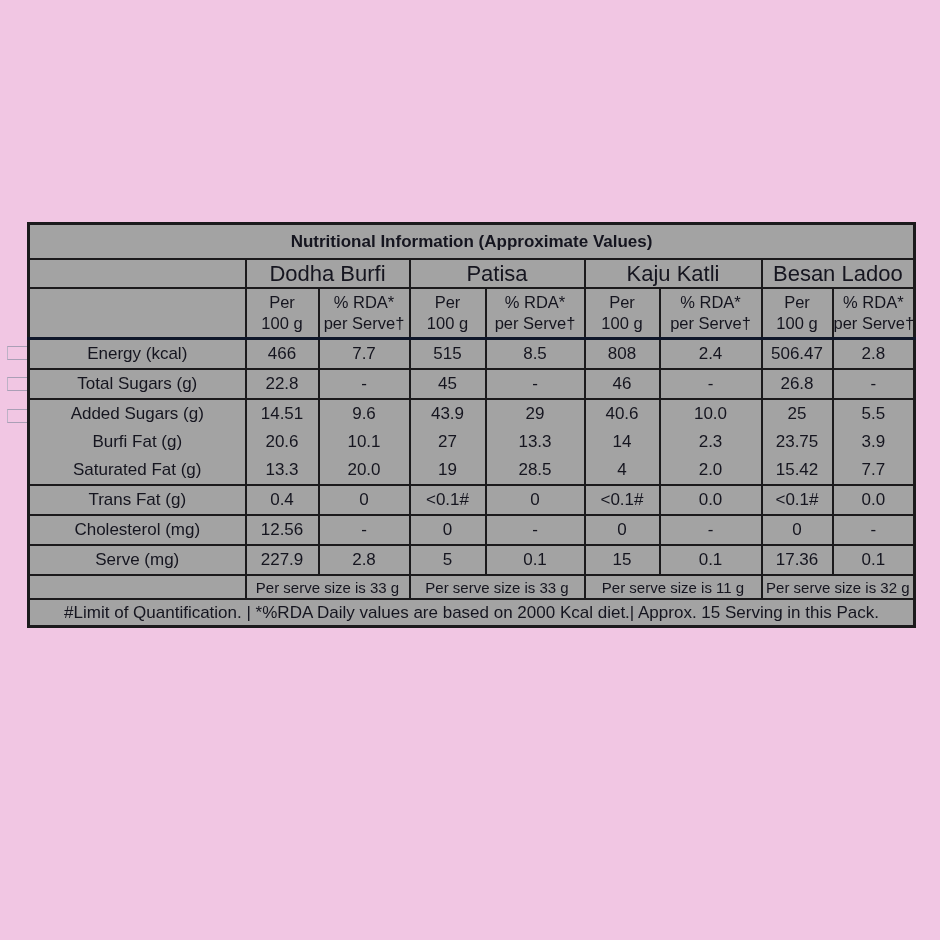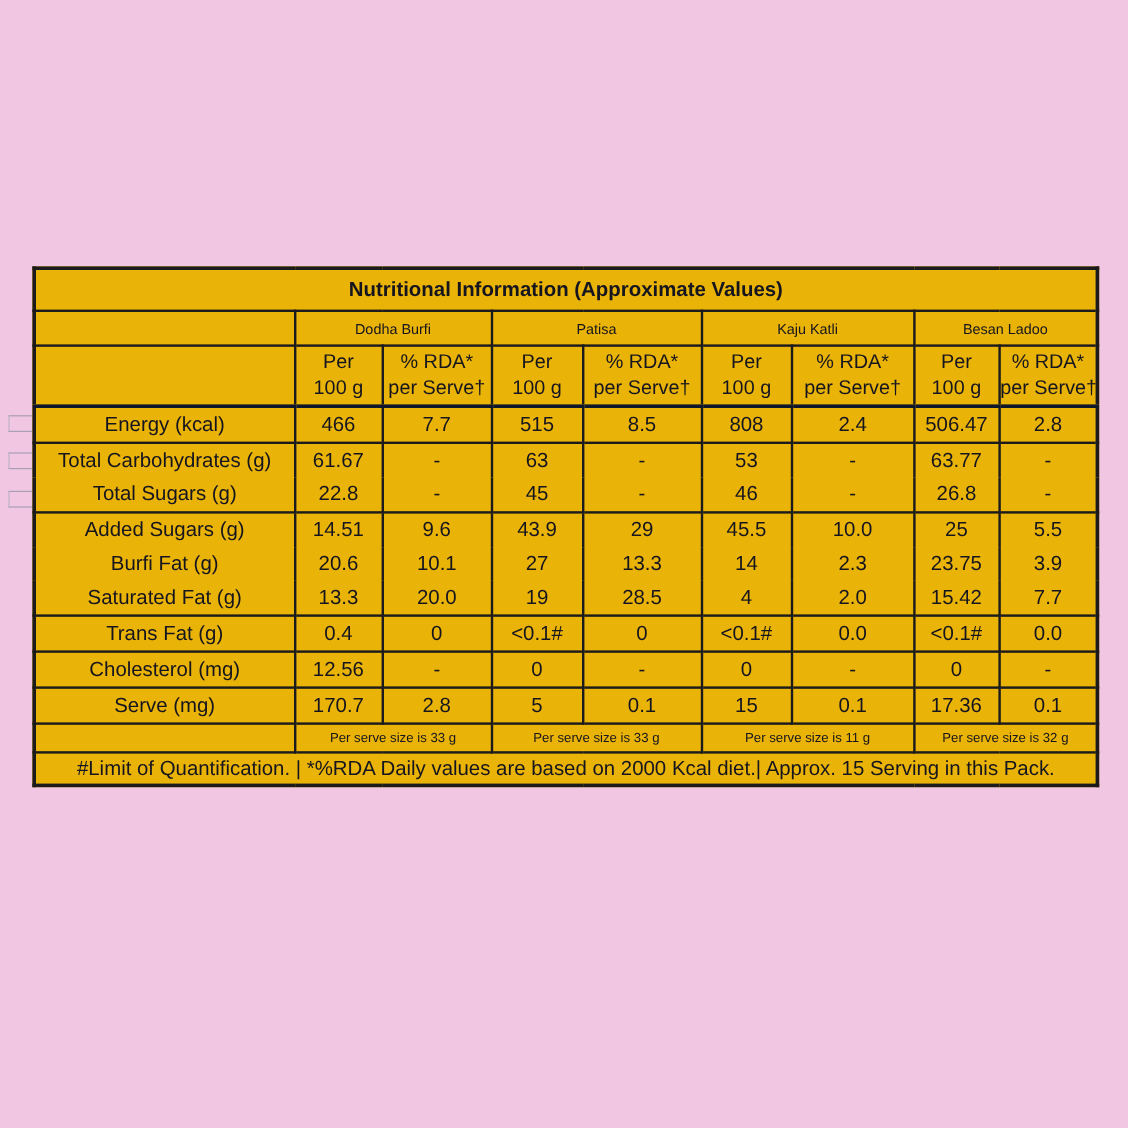--- a/index.html
+++ b/index.html
@@ -17,55 +17,55 @@
   }
   .nutri-wrap {
     position: absolute;
     left: 27px;
     top: 222px;
   }
   table.nutri {
     border-collapse: collapse;
     table-layout: fixed;
     width: 886px;
-    background: #eab308;
+    background: #a3a3a3;
     border: 3px solid #1b1a1c;
   }
   table.nutri td {
     border: 2px solid #1b1a1c;
     text-align: center;
     vertical-align: middle;
     font-size: 17px;
     padding: 0;
     overflow: hidden;
     white-space: nowrap;
   }
   td.title-cell {
     height: 33px;
     font-size: 19px;
     font-weight: bold;
     border-bottom: 3px solid #1b1a1c;
   }
-  tr.prod-row td { height: 27px; font-size: 12px; margin-top: 43px; }
+  tr.prod-row td { height: 27px; font-size: 22px; margin-top: 43px; }
   tr.hdr-row td {
     height: 48px;
     font-size: 16.5px;
     line-height: 1.3;
     border-bottom: 3px solid #0f172a;
   }
   tr.data-row td { height: 28px; }
   td.lbl {
     text-align: left;
     padding-left: 11px;
   }
   td.indent { padding-left: 31px; }
   td.gs { border-left-width: 3px; }
   tr.nb td { border-bottom-style: none; }
   tr.nt td { border-top-style: none; }
-  tr.serve-row td { height: 22px; font-size: 11px; }
+  tr.serve-row td { height: 22px; font-size: 15px; }
   td.footer-cell {
     height: 25px;
     font-size: 15.5px;
     text-align: left;
     padding-left: 10px;
     border-top: 3px solid #1b1a1c;
   }
   
   .mark {
     position: absolute;
@@ -131,51 +131,40 @@
       <td>7.7</td>
       <td class="gs">515</td>
       <td>8.5</td>
       <td class="gs">808</td>
       <td>2.4</td>
       <td class="gs">506.47</td>
       <td>2.8</td>
     </tr>
 
 
-    <tr class="data-row nb">
-      <td class="lbl">Total Carbohydrates (g)</td>
-      <td class="gs">61.67</td>
-      <td>-</td>
-      <td class="gs">63</td>
-      <td>-</td>
-      <td class="gs">53</td>
-      <td>-</td>
-      <td class="gs">63.77</td>
-      <td>-</td>
-    </tr>
 
     <tr class="data-row nt">
       <td class="lbl indent">Total Sugars (g)</td>
       <td class="gs">22.8</td>
       <td>-</td>
       <td class="gs">45</td>
       <td>-</td>
       <td class="gs">46</td>
       <td>-</td>
       <td class="gs">26.8</td>
       <td>-</td>
     </tr>
 
     <tr class="data-row nb">
       <td class="lbl">Added Sugars (g)</td>
       <td class="gs">14.51</td>
       <td>9.6</td>
       <td class="gs">43.9</td>
       <td>29</td>
-      <td class="gs">45.5</td>
+      <td class="gs">40.6</td>
       <td>10.0</td>
       <td class="gs">25</td>
       <td>5.5</td>
     </tr>
 
     <tr class="data-row nb nt">
       <td class="lbl">Burfi Fat (g)</td>
       <td class="gs">20.6</td>
       <td>10.1</td>
       <td class="gs">27</td>
@@ -217,21 +206,21 @@
       <td class="gs">0</td>
       <td>-</td>
       <td class="gs">0</td>
       <td>-</td>
       <td class="gs">0</td>
       <td>-</td>
     </tr>
 
     <tr class="data-row">
       <td class="lbl">Serve (mg)</td>
-      <td class="gs">170.7</td>
+      <td class="gs">227.9</td>
       <td>2.8</td>
       <td class="gs">5</td>
       <td>0.1</td>
       <td class="gs">15</td>
       <td>0.1</td>
       <td class="gs">17.36</td>
       <td>0.1</td>
     </tr>
 
     <tr class="serve-row">

